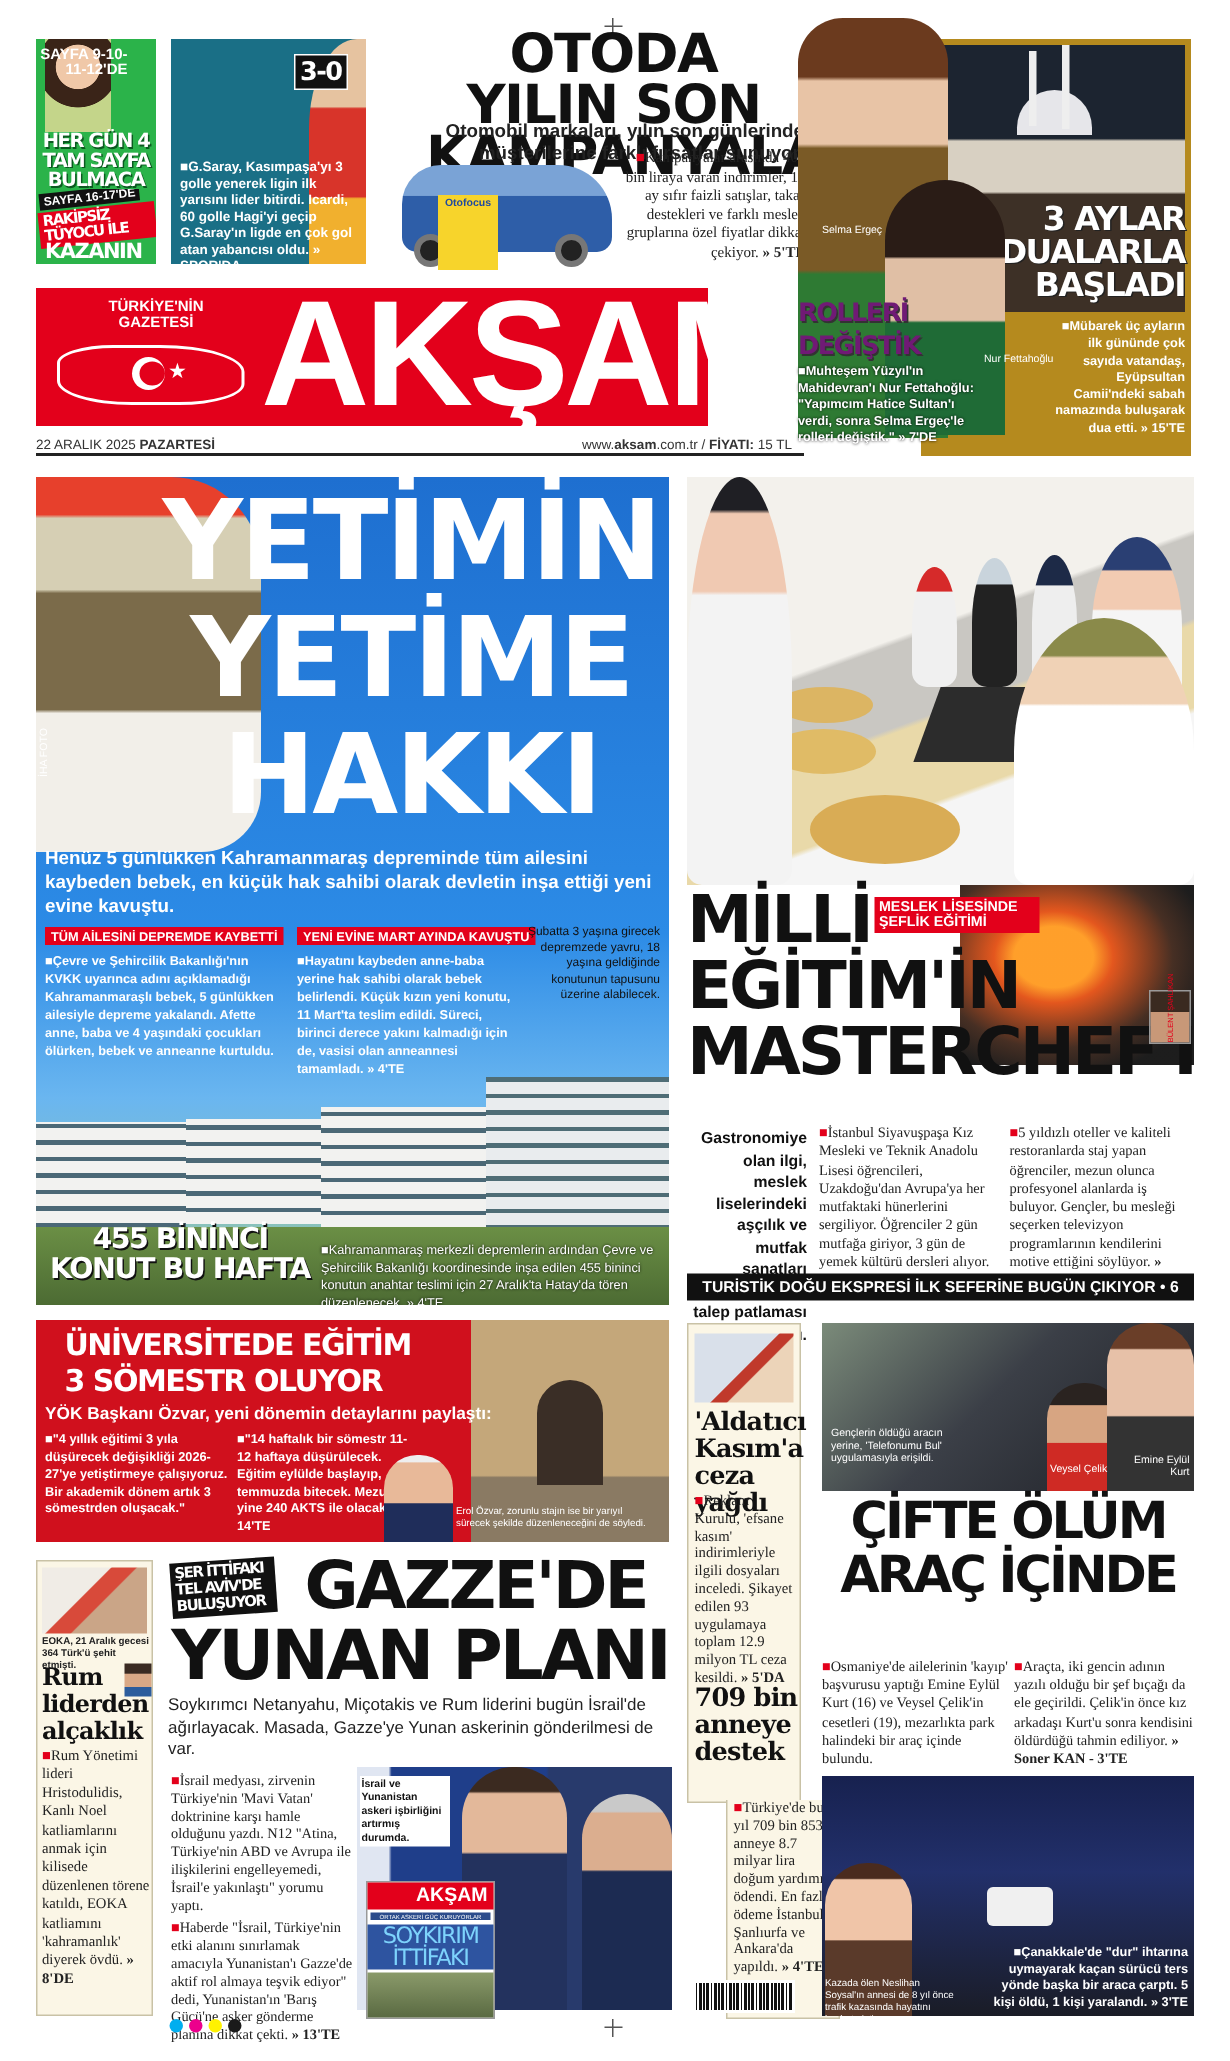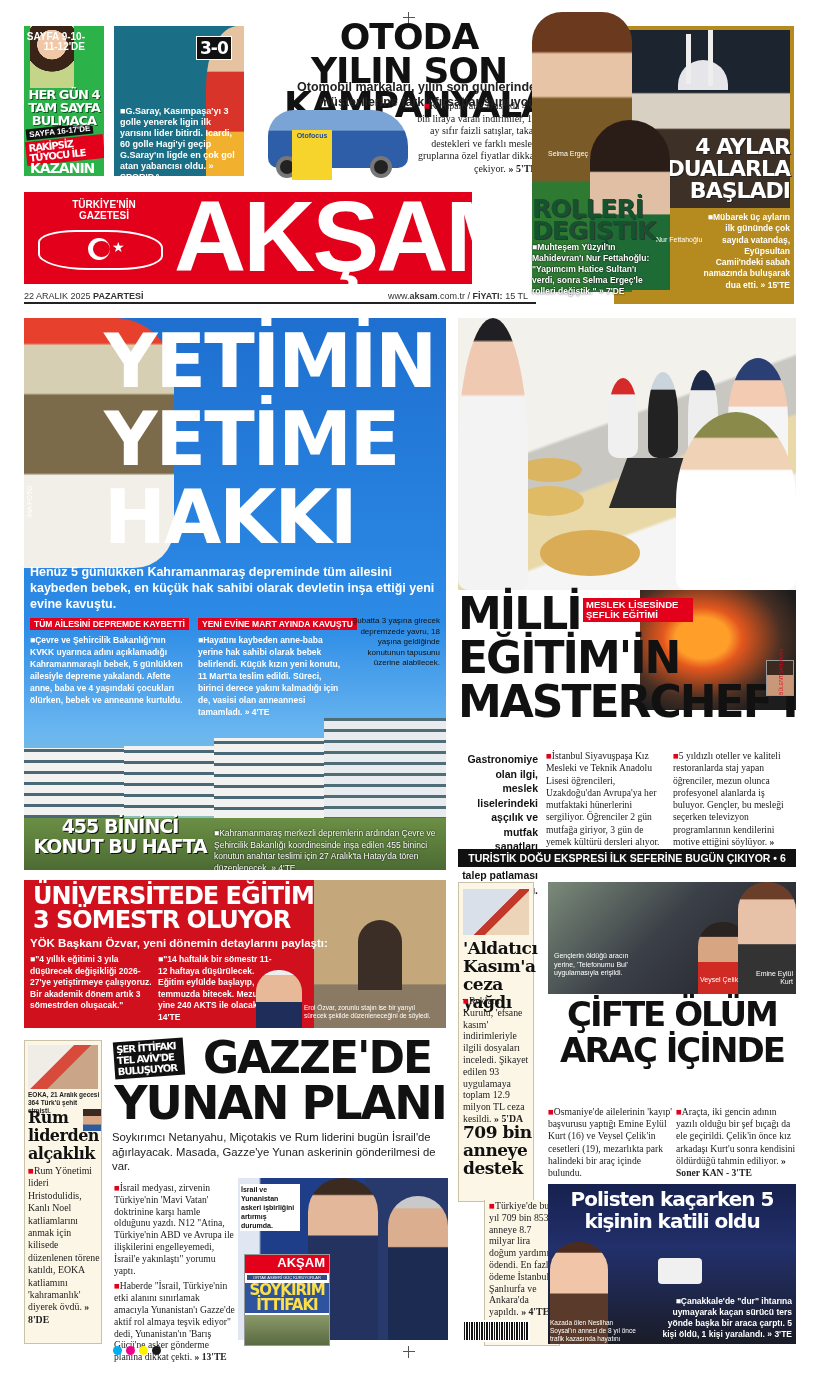--- a/index.html
+++ b/index.html
@@ -37,21 +37,21 @@
   #oto-car { left: 262px; top: 104px; width: 150px; height: 76px; }
   #oto-car .car { position: absolute; left: 6px; top: 6px; width: 140px; height: 58px; background: linear-gradient(180deg, #7aa3d6 0 35%, #2e5ea8 36%); border-radius: 26px 36px 10px 10px; }
   #oto-car .wheel1, #oto-car .wheel2 { position: absolute; top: 52px; width: 22px; height: 22px; border-radius: 50%; background: #222; border: 4px solid #777; }
   #oto-car .wheel1 { left: 14px; } #oto-car .wheel2 { left: 108px; }
   #oto-car .badge { position: absolute; left: 30px; top: 26px; width: 40px; height: 50px; background: #f7d42b; font-size: 7px; font-weight: bold; color: #1f4aa0; text-align: center; padding-top: 2px; }
   #oto-body { left: 412px; top: 100px; width: 125px; font-size: 10px; line-height: 12.5px; color: #222; text-align: right; }
 
   
   #rolleri-photo { left: 532px; top: 12px; width: 100px; height: 280px; background: linear-gradient(180deg, #6b3a1e 0 14%, #e8c4a6 15% 30%, #7a5a26 31% 60%, #2e7a33 61%); border-radius: 30px 30px 0 0; }
   #rolleri-photo2 { left: 590px; top: 120px; width: 80px; height: 170px; background: linear-gradient(180deg, #2a1c16 0 30%, #e0bfa5 31% 55%, #1f6b36 56%); border-radius: 40px 40px 0 0; }
-  #rolleri-head { left: 532px; top: 198px; color: #14532d; font-size: 25px; line-height: 22px; text-shadow: 1px 1px 0 #333; }
+  #rolleri-head { left: 532px; top: 198px; color: #701a75; font-size: 17px; line-height: 22px; text-shadow: 1px 1px 0 #333; }
   #rolleri-body { left: 532px; top: 242px; width: 120px; color: #fff; font-size: 8.5px; line-height: 11px; font-weight: bold; text-shadow: 0 0 2px #000; }
   #label-selma { left: 548px; top: 150px; color: #fff; font-size: 7px; line-height: 8px; }
   #label-nur { left: 656px; top: 236px; color: #fff; font-size: 7px; line-height: 8px; text-align: right; }
 
   #aylar-box { left: 614px; top: 26px; width: 180px; height: 278px; background: #b58a1e; }
   #aylar-photo { left: 618px; top: 30px; width: 172px; height: 178px; background: linear-gradient(180deg, #1c2430 0 35%, #d8d0c2 36% 55%, #3d3026 56%); }
   #aylar-photo .dome { position: absolute; left: 60px; top: 30px; width: 50px; height: 30px; background: #e6e6ea; border-radius: 25px 25px 0 0; }
   #aylar-photo .minaret { position: absolute; left: 68px; top: 4px; width: 5px; height: 50px; background: #eee; }
   #aylar-photo .minaret2 { position: absolute; left: 90px; top: 0; width: 5px; height: 56px; background: #eee; }
   #aylar-head { left: 614px; top: 136px; width: 176px; text-align: right; color: #fff; font-size: 22px; line-height: 22px; text-shadow: 1px 1px 0 #222; }
@@ -67,21 +67,21 @@
   #masthead .logo { position: absolute; left: 150px; top: -6px; color: #fff; font-size: 100px; line-height: 100px; font-family: "Liberation Sans", sans-serif; font-weight: bold; letter-spacing: -3px; }
   #dateline { left: 24px; top: 288px; width: 512px; height: 16px; font-size: 9px; color: #333; border-bottom: 2px solid #222; }
   #dateline .d { position: absolute; left: 0; top: 3px; }
   #dateline .d b { font-weight: bold; }
   #dateline .w { position: absolute; right: 8px; top: 3px; }
 
   
   #yetim { left: 24px; top: 318px; width: 422px; height: 552px; background: linear-gradient(180deg, #1e6fd0 0%, #2c8be6 55%, #6ab6f0 75%, #9cc99a 100%); overflow: hidden; }
   #yetim .rescuer { position: absolute; left: 0; top: 0; width: 150px; height: 250px; background: linear-gradient(180deg, #e7402c 0 10%, #d6cfb4 11% 30%, #7b6b4a 31% 62%, #f2efe9 63%); border-radius: 0 60px 40px 0; }
   #yetim .photo-credit { position: absolute; left: 2px; top: 200px; color: #fff; font-size: 7px; transform: rotate(-90deg); transform-origin: left top; }
-  #yetim .head { position: absolute; left: 80px; top: 4px; width: 340px; color: #fff; font-size: 74px; line-height: 78px; letter-spacing: -2px; font-family: "DejaVu Sans", sans-serif; font-weight: bold; }
+  #yetim .head { position: absolute; left: 80px; top: 4px; width: 340px; text-align: center; color: #fff; font-size: 74px; line-height: 78px; letter-spacing: -2px; font-family: "DejaVu Sans", sans-serif; font-weight: bold; }
   #yetim .deck { position: absolute; left: 6px; top: 246px; width: 412px; color: #fff; font-size: 12.5px; line-height: 16px; font-weight: bold; }
   #yetim .lbl1, #yetim .lbl2 { position: absolute; top: 300px; background: #e3001b; color: #fff; font-size: 8.5px; font-weight: bold; padding: 1px 4px; }
   #yetim .lbl1 { left: 6px; } #yetim .lbl2 { left: 174px; }
   #yetim .col1, #yetim .col2 { position: absolute; top: 316px; color: #fff; font-size: 8.5px; line-height: 12px; font-weight: bold; }
   #yetim .col1 { left: 6px; width: 160px; } #yetim .col2 { left: 174px; width: 148px; }
   #yetim .side { position: absolute; left: 320px; top: 298px; width: 96px; text-align: right; font-size: 8px; line-height: 10.5px; color: #111; }
   #yetim .bldgs { position: absolute; left: 0; top: 400px; width: 422px; height: 152px; }
   #yetim .b { position: absolute; background: repeating-linear-gradient(0deg, #f2f2f0 0 8px, #4b6876 8px 11px); }
   #yetim .b1 { left: 300px; top: 0; width: 122px; height: 110px; background: repeating-linear-gradient(0deg, #e9ecee 0 8px, #4f6d76 8px 11px); }
   #yetim .b2 { left: 190px; top: 20px; width: 110px; height: 80px; }
@@ -113,21 +113,21 @@
   #chef-author .name { position: absolute; left: -9px; top: 8px; font-size: 5px; color: #e3001b; transform: rotate(-90deg); white-space: nowrap; }
   #chef-intro { left: 458px; top: 752px; width: 80px; text-align: right; font-size: 10.5px; line-height: 14.5px; font-weight: bold; color: #111; }
   #chef-col1 { left: 546px; top: 750px; width: 120px; font-size: 9.6px; line-height: 12.3px; color: #222; }
   #chef-col2 { left: 673px; top: 750px; width: 124px; font-size: 9.6px; line-height: 12.3px; color: #222; }
   #chef-strip { left: 458px; top: 849px; width: 338px; height: 18px; background: #111; color: #fff; font-size: 10.5px; line-height: 18px; text-align: center; font-weight: bold; }
 
   
   #uni { left: 24px; top: 880px; width: 422px; height: 148px; background: #d0101d; overflow: hidden; }
   #uni .bldg { position: absolute; left: 290px; top: 0; width: 132px; height: 148px; background: linear-gradient(180deg, #c4a77a 0 70%, #8a7a63 71%); }
   #uni .arch { position: absolute; left: 44px; top: 40px; width: 44px; height: 70px; background: #3a2e26; border-radius: 22px 22px 0 0; }
-  #uni .head { position: absolute; left: 9px; top: 4px; color: #fff; font-size: 24px; line-height: 24px; }
+  #uni .head { position: absolute; left: 19px; top: 4px; color: #fff; font-size: 20px; line-height: 24px; }
   #uni .sub { position: absolute; left: 6px; top: 57px; color: #fff; font-size: 11.5px; font-weight: bold; }
   #uni .c1, #uni .c2 { position: absolute; top: 74px; color: #fff; font-size: 8.5px; line-height: 11.5px; font-weight: bold; }
   #uni .c1 { left: 6px; width: 126px; } #uni .c2 { left: 134px; width: 120px; }
   #uni .ozvar { position: absolute; left: 232px; top: 90px; width: 46px; height: 58px; background: linear-gradient(180deg, #eee 0 8%, #e8b999 9% 55%, #1f2d5a 56%); border-radius: 22px 22px 0 0; }
   #uni .cap { position: absolute; left: 280px; top: 124px; width: 130px; color: #fff; font-size: 6.5px; line-height: 8px; }
 
   
   #side2 { left: 458px; top: 882px; width: 76px; height: 320px; background: #fbf6e6; border: 1px solid #c9c2a6; }
   #side2 .img { position: absolute; left: 4px; top: 6px; width: 66px; height: 46px; background: linear-gradient(135deg, #d9e0ea 0 50%, #c0392b 51% 60%, #ecd4b9 61%); }
   #side2 .h { position: absolute; left: 4px; top: 56px; font-size: 17px; line-height: 18px; font-weight: bold; color: #111; font-family: "DejaVu Serif", serif; letter-spacing: -0.5px; }
@@ -171,21 +171,21 @@
   #gaz-deck { left: 112px; top: 1130px; width: 338px; font-size: 11.3px; line-height: 14.5px; color: #222; }
   #gaz-c1 { left: 114px; top: 1182px; width: 122px; font-size: 9.6px; line-height: 11.8px; color: #222; }
   #gaz-c1 p { margin-bottom: 4px; }
   #gaz-photo { left: 238px; top: 1178px; width 0; width: 210px; height: 162px; background: linear-gradient(90deg, #e0e6f2 0 10%, #1f3e8a 11% 60%, #283a6c 61%); overflow: hidden; }
   #gaz-photo .m1 { position: absolute; left: 70px; top: 0; width: 70px; height: 162px; background: linear-gradient(180deg, #3b2a20 0 10%, #e3b89a 11% 35%, #23325e 36%); border-radius: 34px 34px 0 0; }
   #gaz-photo .m2 { position: absolute; left: 150px; top: 18px; width: 60px; height: 144px; background: linear-gradient(180deg, #c9c9c9 0 8%, #dbae8f 9% 35%, #1c2b52 36%); border-radius: 30px 30px 0 0; }
   #gaz-photo .cap { position: absolute; left: 2px; top: 6px; width: 60px; background: #fff; font-size: 7px; line-height: 9px; font-weight: bold; color: #111; padding: 1px; }
   #gaz-mini { left: 244px; top: 1254px; width: 86px; height: 92px; background: #fff; border: 1px solid #999; }
   #gaz-mini .bar { position: absolute; left: 0; top: 0; width: 84px; height: 18px; background: #e3001b; color: #fff; font-size: 13px; font-weight: bold; text-align: right; padding-right: 4px; }
   #gaz-mini .t { position: absolute; left: 2px; top: 20px; width: 80px; font-size: 4px; color: #fff; background: #2c4c8c; text-align: center; }
-  #gaz-mini .h { position: absolute; left: 0; top: 28px; width: 84px; text-align: center; font-size: 15px; line-height: 15px; color: #fde047; background: #2e54a0; font-weight: bold; }
+  #gaz-mini .h { position: absolute; left: 0; top: 28px; width: 84px; text-align: center; font-size: 15px; line-height: 15px; color: #7dd3fc; background: #2e54a0; font-weight: normal; }
   #gaz-mini .img { position: absolute; left: 0; top: 60px; width: 84px; height: 30px; background: linear-gradient(180deg, #8a9a6a, #5a6a42); }
 
   #cmyk { left: 113px; top: 1346px; display: flex; gap: 4px; }
   #cmyk span { width: 9px; height: 9px; border-radius: 50%; display: block; }
 </style>
 </head>
 <body>
 
 <div class="crop" style="left:403px;top:12px;"></div>
 <div class="crop" style="left:403px;top:1346px;"></div>
@@ -219,21 +219,21 @@
   <div class="badge">Otofocus</div>
 </div>
 <div id="oto-body" class="abs serif"><span class="sq">Kampanyalar arasında 400 bin liraya varan indirimler, 12 ay sıfır faizli satışlar, takas destekleri ve farklı meslek gruplarına özel fiyatlar dikkat çekiyor.</span> <b>» 5'TE</b></div>
 
 <div id="aylar-box" class="abs"></div>
 <div id="aylar-photo" class="abs">
   <div class="dome"></div>
   <div class="minaret"></div>
   <div class="minaret2"></div>
 </div>
-<div id="aylar-head" class="abs cond">4 AYLAR DUALARLA BAŞLADI</div>
+<div id="aylar-head" class="abs cond">3 AYLAR DUALARLA BAŞLADI</div>
 <div id="aylar-body" class="abs"><span class="sq-w">Mübarek üç ayların ilk gününde çok sayıda vatandaş, Eyüpsultan Camii'ndeki sabah namazında buluşarak dua etti.</span> <span>» 15'TE</span></div>
 
 <div id="rolleri-photo" class="abs"></div>
 <div id="rolleri-photo2" class="abs"></div>
 <div id="label-selma" class="abs">Selma Ergeç</div>
 <div id="label-nur" class="abs">Nur Fettahoğlu</div>
 <div id="rolleri-head" class="abs cond">
   <div>ROLLERİ</div>
   <div>DEĞİŞTİK</div>
 </div>
@@ -338,21 +338,20 @@
   <div class="n2" style="width:40px">Emine Eylül Kurt</div>
 </div>
 <div id="arac-head" class="abs cond">
   <div>ÇİFTE ÖLÜM</div>
   <div>ARAÇ İÇİNDE</div>
 </div>
 <div id="arac-c1" class="abs serif"><span class="sq">Osmaniye'de ailelerinin 'kayıp' başvurusu yaptığı Emine Eylül Kurt (16) ve Veysel Çelik'in cesetleri (19), mezarlıkta park halindeki bir araç içinde bulundu.</span></div>
 <div id="arac-c2" class="abs serif"><span class="sq">Araçta, iki gencin adının yazılı olduğu bir şef bıçağı da ele geçirildi. Çelik'in önce kız arkadaşı Kurt'u sonra kendisini öldürdüğü tahmin ediliyor.</span> <b>» Soner KAN - 3'TE</b></div>
 
 <div id="polis" class="abs">
-  <div class="h cond">Polisten kaçarken 5 kişinin katili oldu</div>
   <div class="amb"></div>
   <div class="woman"></div>
   <div class="cap">Kazada ölen Neslihan Soysal'ın annesi de 8 yıl önce trafik kazasında hayatını kaybetmişti.</div>
   <div class="b"><span class="sq-w">Çanakkale'de "dur" ihtarına uymayarak kaçan sürücü ters yönde başka bir araca çarptı. 5 kişi öldü, 1 kişi yaralandı.</span> <span>» 3'TE</span></div>
 </div>
 
 <div id="side1" class="abs">
   <div class="img"></div>
   <div class="cap">EOKA, 21 Aralık gecesi 364 Türk'ü şehit etmişti.</div>
   <div class="h" style="width:60px">Rum liderden alçaklık</div>

